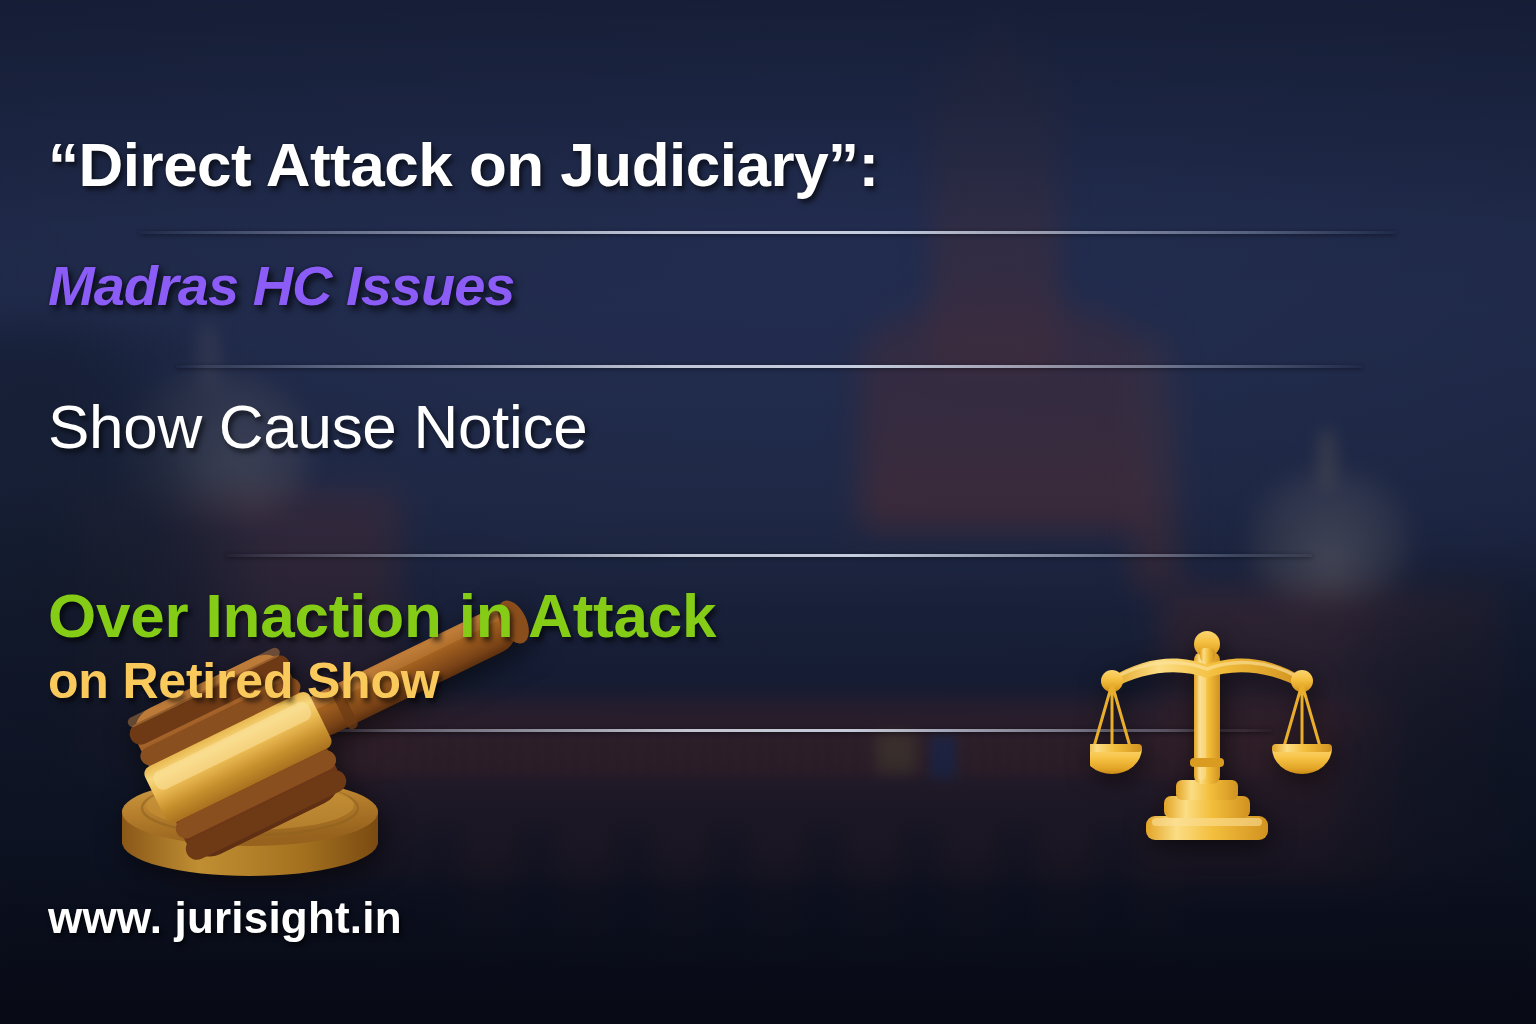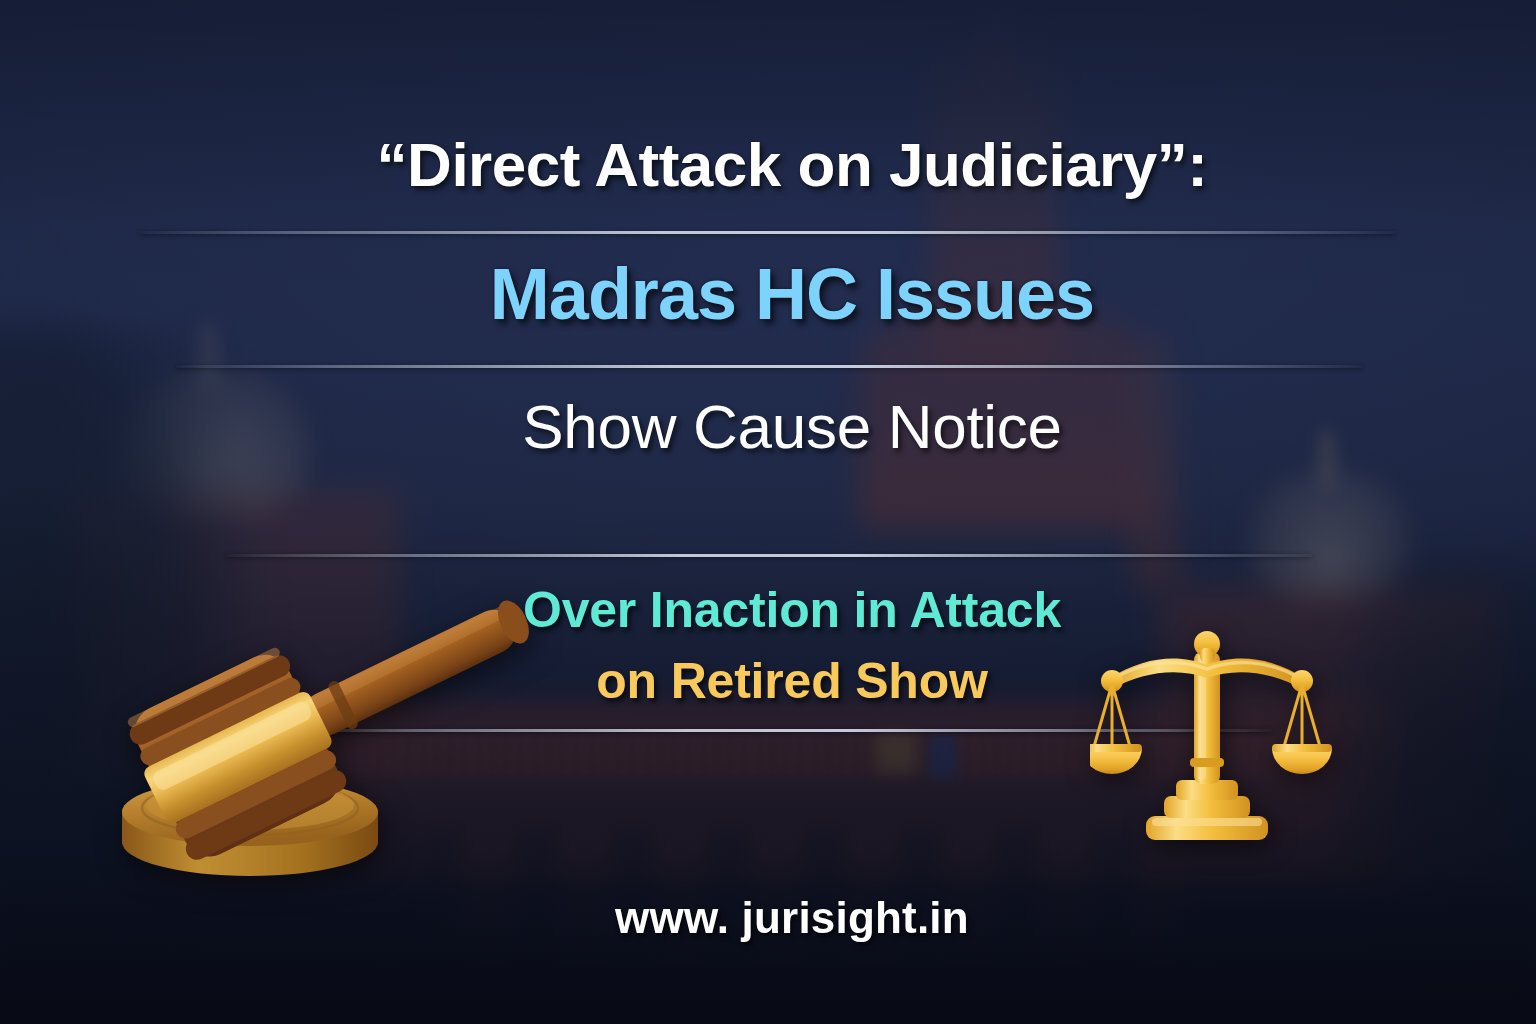--- a/index.html
+++ b/index.html
@@ -229,43 +229,43 @@
 
   
   .content {
     position: absolute;
     inset: 0;
     display: flex;
     flex-direction: column;
     align-items: center;
   }
   .line {
-    text-align: center;
     line-height: 1.0;
     white-space: nowrap;
     position: absolute;
     left: 4px; right: 0; padding-left: 44px;
   }
 
   .headline-quote {
     top: 134px;
     font-size: 62px;
     font-weight: bold;
     color: #ffffff;
     letter-spacing: -0.5px;
     text-shadow: 3px 4px 5px rgba(0,0,0,0.55), 0 0 2px rgba(0,0,0,0.4);
   }
 
   .headline-main {
     top: 258px;
-    font-size: 72px;
-    font-weight: bold;
-    color: #7dd3fc;
+    font-size: 56px;
+    font-weight: bold;
+    color: #8b5cf6;
     letter-spacing: -1px;
     text-shadow: 4px 5px 6px rgba(0,0,0,0.62), 0 0 3px rgba(0,0,0,0.45);
+    font-style: italic;
   }
 
   .sub-a {
     top: 396px;
     font-size: 62px;
     font-weight: normal;
     color: #ffffff;
     letter-spacing: -0.3px;
     text-shadow: 3px 4px 5px rgba(0,0,0,0.58);
   }
@@ -273,23 +273,23 @@
     top: 481px;
     font-size: 54px;
     font-weight: bold;
     color: #ffffff;
     letter-spacing: -0.3px;
     text-shadow: 3px 4px 5px rgba(0,0,0,0.58);
   }
 
   .gold-a {
     top: 585px;
-    font-size: 50px;
-    font-weight: bold;
-    color: #5eead4;
+    font-size: 62px;
+    font-weight: bold;
+    color: #84cc16;
     letter-spacing: -0.2px;
     text-shadow: 3px 4px 5px rgba(0,0,0,0.62);
   }
   .gold-b {
     top: 656px;
     font-size: 50px;
     font-weight: bold;
     color: #F9C95C;
     letter-spacing: -0.2px;
     text-shadow: 3px 4px 5px rgba(0,0,0,0.62);

